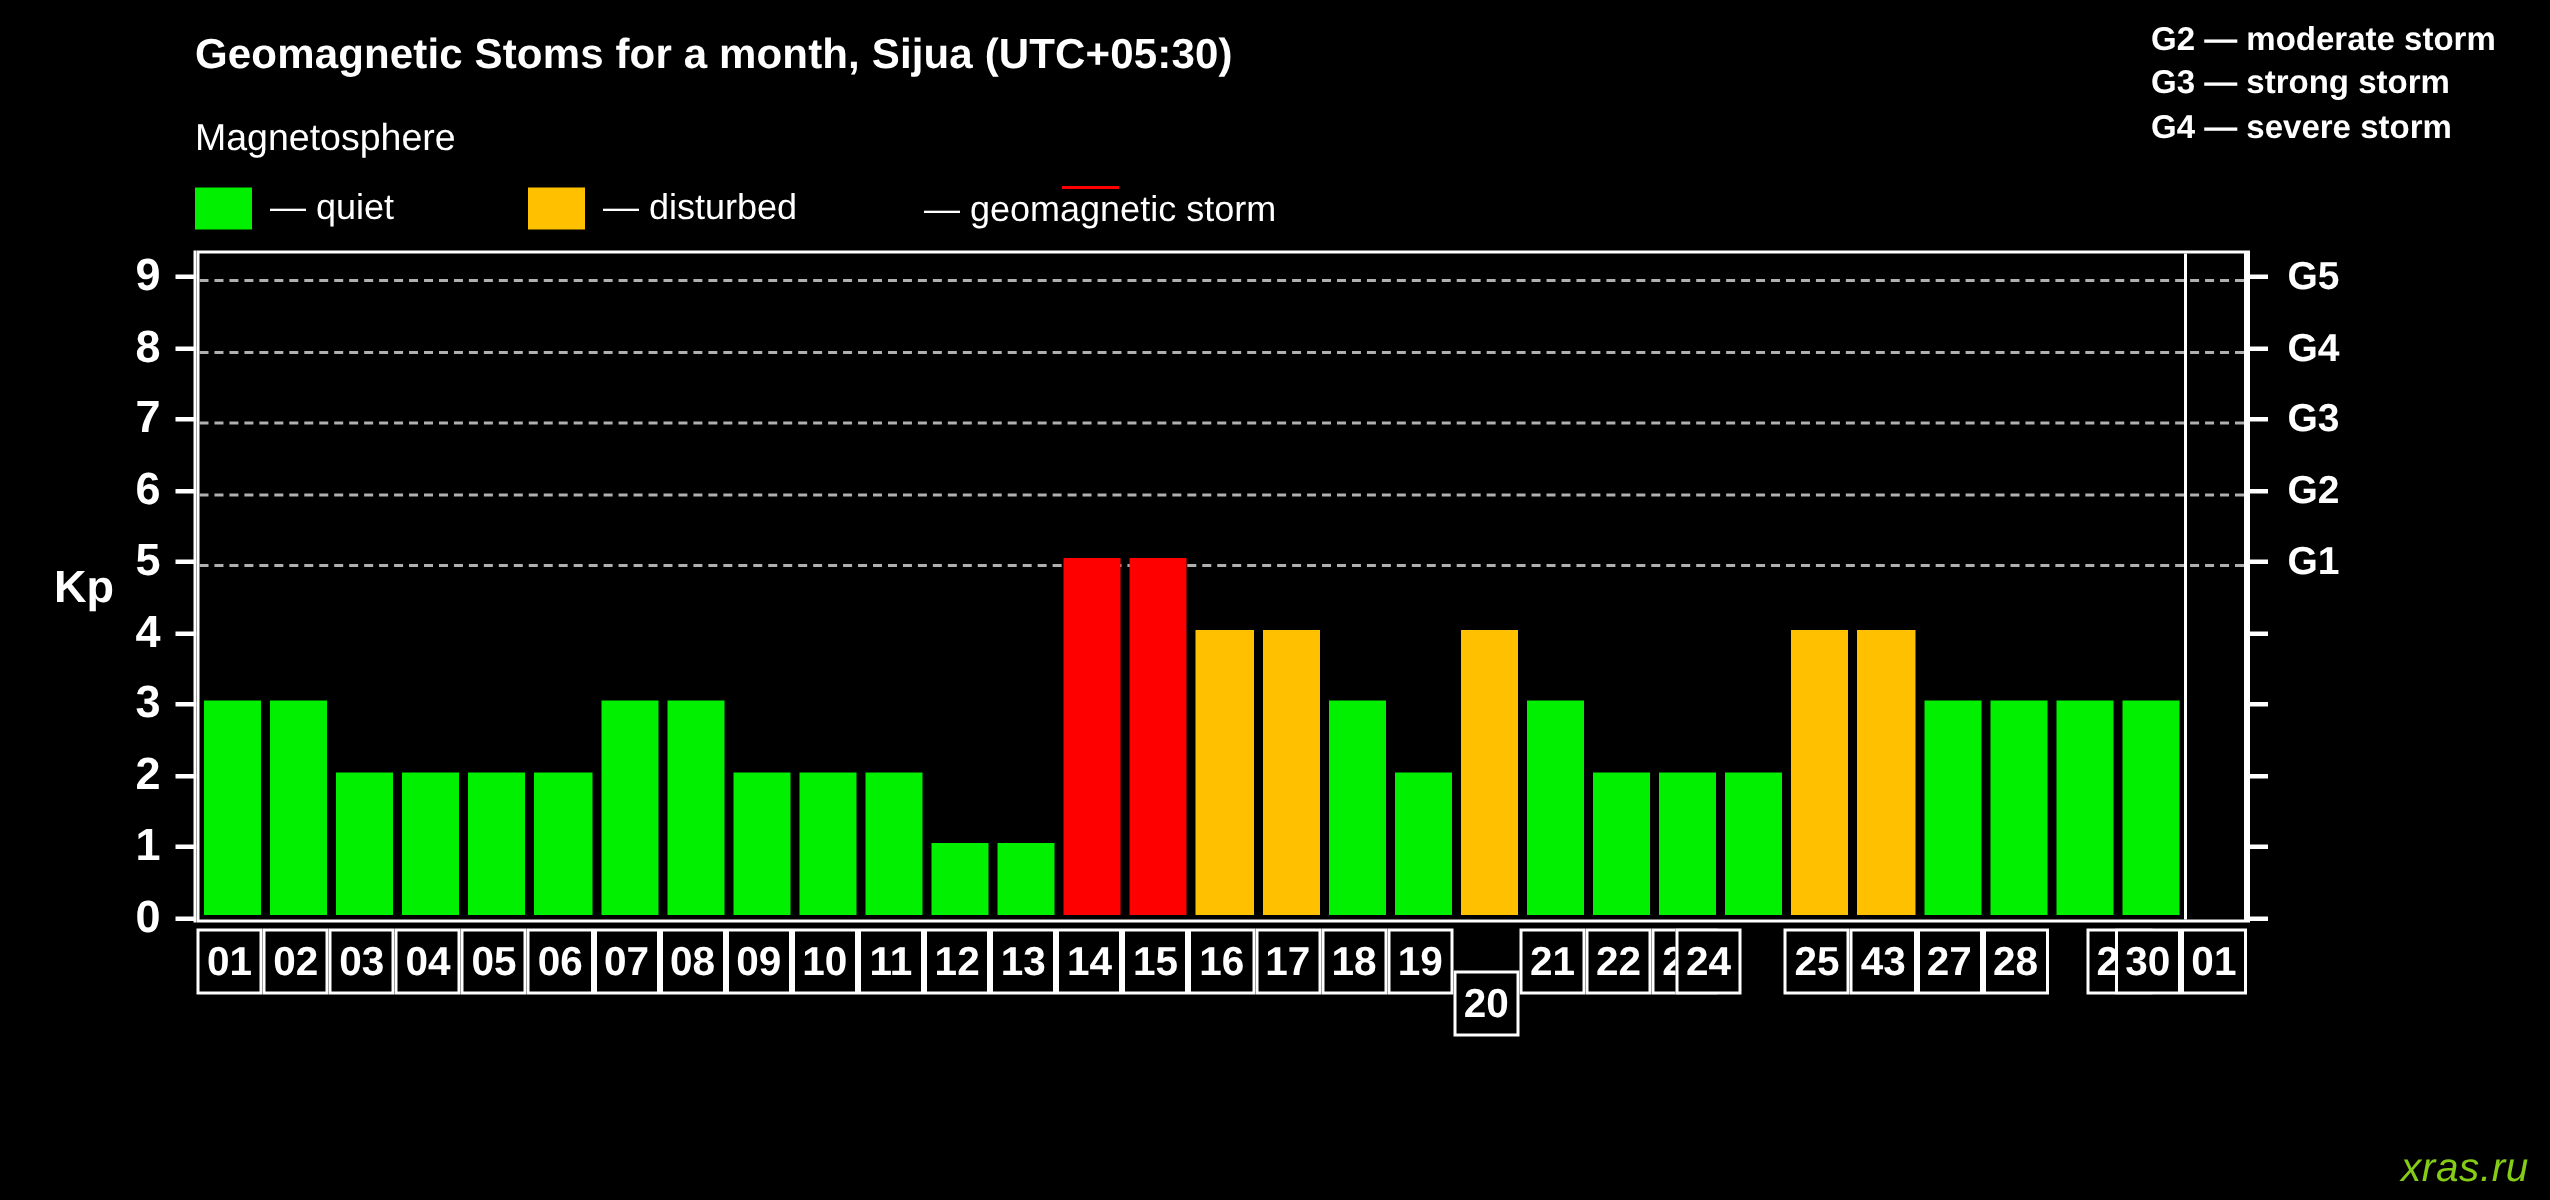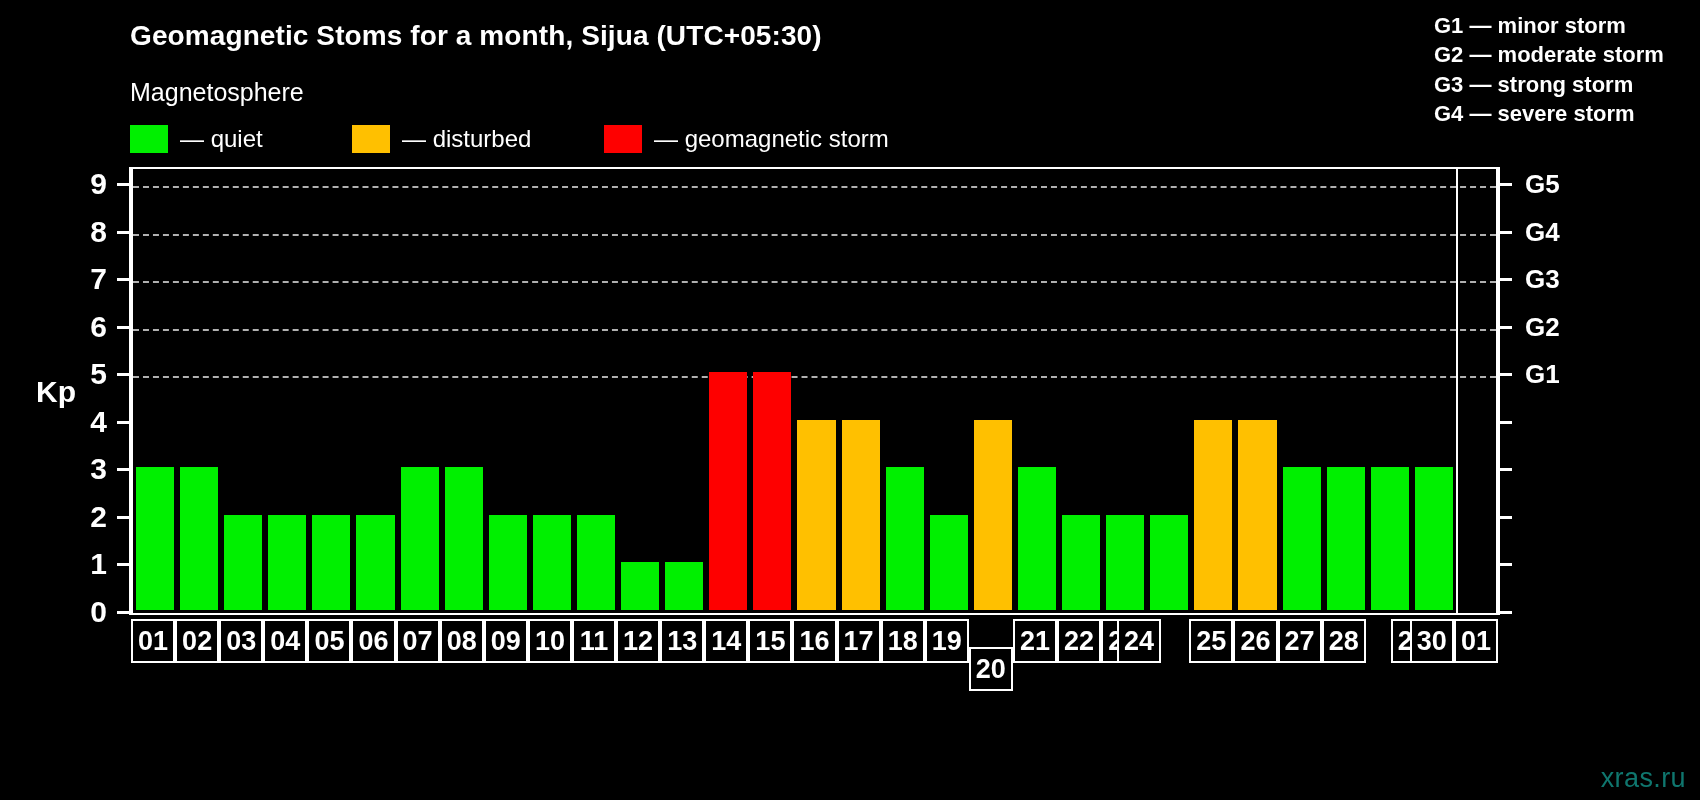--- a/index.html
+++ b/index.html
@@ -21,21 +21,21 @@
     font-size:25px;font-weight:normal;white-space:nowrap;
   }
 
   
   .legend{position:absolute;left:130px;top:124px;height:30px;}
   .legend-item{position:absolute;display:flex;align-items:center;height:30px;white-space:nowrap;}
   .legend-swatch{width:38px;height:28px;display:inline-block;}
   .legend-text{font-size:24px;margin-left:12px;font-weight:normal;}
   .li0{left:0px;}
   .li1{left:222px;}
-  .li2{left:474px;}
+  .li2{left:474px;flex-direction:column;}
 
   
   .gkey{position:absolute;left:1434px;top:11px;}
   .gkey-row{font-size:22px;font-weight:bold;line-height:29.4px;white-space:nowrap;}
 
   
   .plot-frame{
     position:absolute;
     left:131px;top:167px;
     width:1367px;height:448px;
@@ -88,21 +88,21 @@
   }
 
   .xaxis-title{
     position:absolute;top:682px;left:0;width:1700px;text-align:center;
     font-size:26px;font-weight:bold;
   }
   .xaxis-title span{position:relative;left:-86px;}
 
   .watermark{
     position:absolute;right:14px;bottom:6px;
-    font-size:27px;font-weight:normal;color:#0f766e;letter-spacing:0.4px;
+    font-size:27px;font-weight:normal;color:#84cc16;letter-spacing:0.4px;font-style:italic;
   }
 </style>
 </head>
 <body>
 
 <div id="root">
 
   <div class="title">Geomagnetic Stoms for a month, Sijua (UTC+05:30)</div>
   <div class="subtitle">Magnetosphere</div>
 
@@ -115,21 +115,20 @@
       <span class="legend-swatch" style="background:#ffc000"></span>
       <span class="legend-text">— disturbed</span>
     </div>
     <div class="legend-item li2">
       <span class="legend-swatch" style="background:#fe0000"></span>
       <span class="legend-text">— geomagnetic storm</span>
     </div>
   </div>
 
   <div class="gkey">
-    <div class="gkey-row">G1 — minor storm</div>
     <div class="gkey-row">G2 — moderate storm</div>
     <div class="gkey-row">G3 — strong storm</div>
     <div class="gkey-row">G4 — severe storm</div>
   </div>
 
   <div class="axis-name">Kp</div>
   <div class="yaxis">
     <div class="yaxis-line"></div>
     <div id="y-ticks">
         <div class="ytick" style="top: 444px;"></div>
@@ -240,21 +239,21 @@
       <div class="daybox" style="left: 661.452px; width: 44.0968px;">16</div>
       <div class="daybox" style="left: 705.548px; width: 44.0968px;">17</div>
       <div class="daybox" style="left: 749.645px; width: 44.0968px;">18</div>
       <div class="daybox" style="left: 793.742px; width: 44.0968px;">19</div>
       <div class="daybox" style="left: 837.839px; width: 44.0968px; margin-top: 28px;">20</div>
       <div class="daybox" style="left: 881.935px; width: 44.0968px;">21</div>
       <div class="daybox" style="left: 926.032px; width: 44.0968px;">22</div>
       <div class="daybox" style="left: 970.129px; width: 44.0968px;">23</div>
       <div class="daybox" style="left: 986px; width: 44.0968px;">24</div>
       <div class="daybox" style="left: 1058.32px; width: 44.0968px;">25</div>
-      <div class="daybox" style="left: 1102.42px; width: 44.0968px;">26</div>
+      <div class="daybox" style="left: 1102.42px; width: 44.0968px;">43</div>
       <div class="daybox" style="left: 1146.52px; width: 44.0968px;">27</div>
       <div class="daybox" style="left: 1190.61px; width: 44.0968px;">28</div>
       <div class="daybox" style="left: 1234.71px; width: 44.0968px; margin-left: 25px;">29</div>
       <div class="daybox" style="left: 1278.81px; width: 44.0968px;">30</div>
       <div class="daybox" style="left: 1322.9px; width: 44.0968px;">01</div>
     </div>
 
 
   <div class="watermark">xras.ru</div>
 </div>

